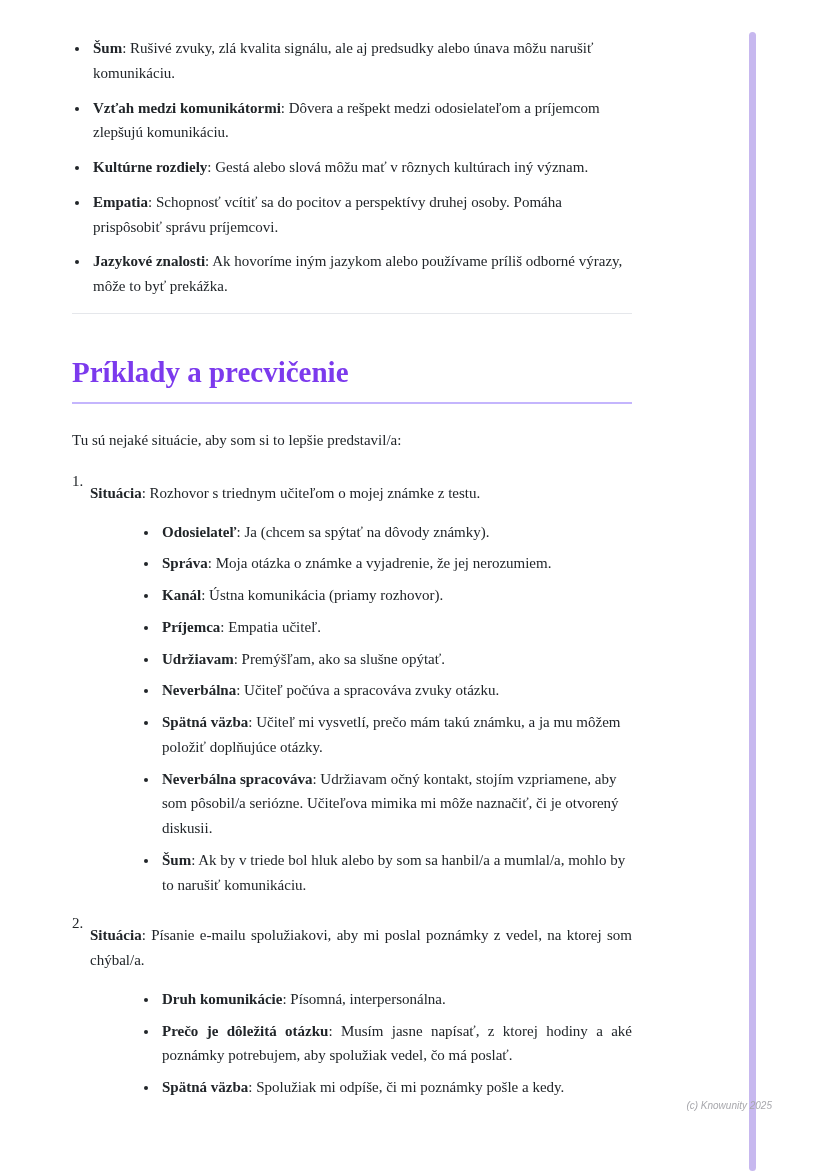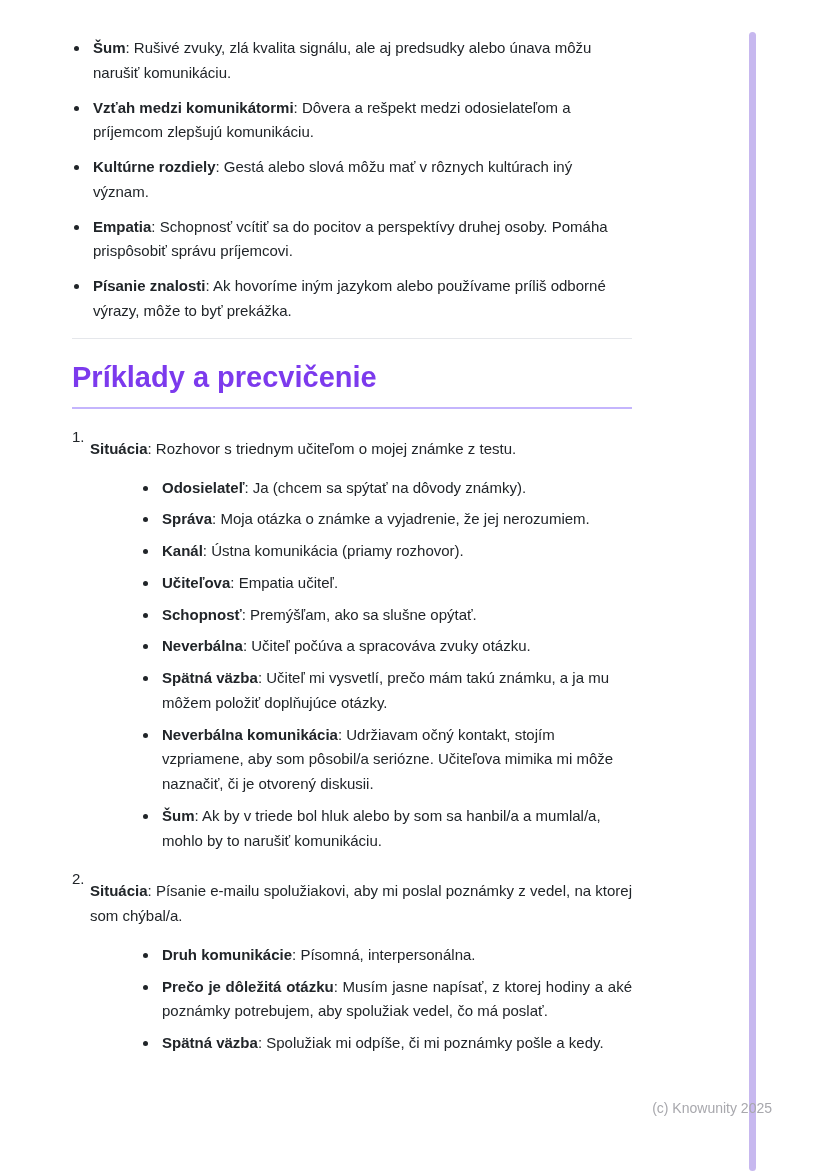--- a/index.html
+++ b/index.html
@@ -5,35 +5,35 @@
   * { margin: 0; padding: 0; box-sizing: border-box; }
   html, body { background: #ffffff; }
   body {
     width: 828px; height: 1171px;
     position: relative; overflow: hidden;
     font-family: "Liberation Sans", sans-serif;
     color: var(--text, #212529);
     font-size: 15px; line-height: 1.65;
   }
   .content {
-    position: absolute; left: 72px; top: 36px; width: 560px;
+    position: absolute; left: 72px; top: 36px; width: 560px; font-family: Liberation Serif, serif;
   }
   ul.bullet-list { list-style: disc; padding-left: 18px; }
   ul.bullet-list > li { margin-bottom: 10px; padding-left: 3px; }
   .term { font-weight: bold; }
   hr.divider {
     border: none;
     border-top: 1px solid var(--divider, #e5e7eb);
     margin: 14px 0 0 0;
   }
   h1.section-heading {
     color: var(--heading, #7c3aed);
     font-size: 29px; font-weight: bold;
     line-height: 1.25;
-    margin-top: 20px;
+    margin-top: 40px;
   }
   .heading-underline {
     height: 2px; width: 100%;
     background: var(--heading_underline, #c4b5fd);
     margin-top: 12px;
   }
   p.intro { margin-top: 24px; }
   .situations { margin-top: 16px; }
   .situation-head { display: flex; }
   .situation-num { flex: 0 0 18px; }
@@ -49,59 +49,61 @@
   .scrollbar-thumb {
     position: absolute;
     right: 72px; top: 32px;
     width: 7px; height: 1139px;
     background: var(--scrollbar, #c7b8ef);
     border-radius: 4px;
   }
   .footer {
     position: absolute;
     top: 1100px; right: 56px;
-    font-size: 14px; line-height: 1.2;
+    font-size: 10px; line-height: 1.2;
     color: var(--footer_text, #a8a8ad);
+    font-style: italic;
   }
 </style>
 </head>
 <body>
 
 <div class="content">
 
   <ul class="bullet-list">
     <li><span class="term">Šum</span><span>: Rušivé zvuky, zlá kvalita signálu, ale aj predsudky alebo únava môžu narušiť komunikáciu.</span></li>
     <li><span class="term">Vzťah medzi komunikátormi</span><span>: Dôvera a rešpekt medzi odosielateľom a príjemcom zlepšujú komunikáciu.</span></li>
     <li><span class="term">Kultúrne rozdiely</span><span>: Gestá alebo slová môžu mať v rôznych kultúrach iný význam.</span></li>
     <li><span class="term">Empatia</span><span>: Schopnosť vcítiť sa do pocitov a perspektívy druhej osoby. Pomáha prispôsobiť správu príjemcovi.</span></li>
-    <li><span class="term">Písanie znalosti</span><span>: Ak hovoríme iným jazykom alebo používame príliš odborné výrazy, môže to byť prekážka.</span></li>
+    <li><span class="term">Jazykové znalosti</span><span>: Ak hovoríme iným jazykom alebo používame príliš odborné výrazy, môže to byť prekážka.</span></li>
   </ul>
 
   <hr class="divider">
 
   <h1 class="section-heading">Príklady a precvičenie</h1>
   <div class="heading-underline"></div>
 
+  <p class="intro">Tu sú nejaké situácie, aby som si to lepšie predstavil/a:</p>
 
   <div class="situations">
 
     <div class="situation">
       <div class="situation-head">
         <span class="situation-num">1.</span>
         <span class="situation-text"><span class="term">Situácia</span><span>: Rozhovor s triednym učiteľom o mojej známke z testu.</span></span>
       </div>
       <ul class="sub-list">
         <li><span class="term">Odosielateľ</span><span>: Ja (chcem sa spýtať na dôvody známky).</span></li>
         <li><span class="term">Správa</span><span>: Moja otázka o známke a vyjadrenie, že jej nerozumiem.</span></li>
         <li><span class="term">Kanál</span><span>: Ústna komunikácia (priamy rozhovor).</span></li>
-        <li><span class="term">Učiteľova</span><span>: Empatia učiteľ.</span></li>
-        <li><span class="term">Schopnosť</span><span>: Premýšľam, ako sa slušne opýtať.</span></li>
+        <li><span class="term">Príjemca</span><span>: Empatia učiteľ.</span></li>
+        <li><span class="term">Udržiavam</span><span>: Premýšľam, ako sa slušne opýtať.</span></li>
         <li><span class="term">Neverbálna</span><span>: Učiteľ počúva a spracováva zvuky otázku.</span></li>
         <li><span class="term">Spätná väzba</span><span>: Učiteľ mi vysvetlí, prečo mám takú známku, a ja mu môžem položiť doplňujúce otázky.</span></li>
-        <li><span class="term">Neverbálna komunikácia</span><span>: Udržiavam očný kontakt, stojím vzpriamene, aby som pôsobil/a seriózne. Učiteľova mimika mi môže naznačiť, či je otvorený diskusii.</span></li>
+        <li><span class="term">Neverbálna spracováva</span><span>: Udržiavam očný kontakt, stojím vzpriamene, aby som pôsobil/a seriózne. Učiteľova mimika mi môže naznačiť, či je otvorený diskusii.</span></li>
         <li><span class="term">Šum</span><span>: Ak by v triede bol hluk alebo by som sa hanbil/a a mumlal/a, mohlo by to narušiť komunikáciu.</span></li>
       </ul>
     </div>
 
     <div class="situation justify">
       <div class="situation-head">
         <span class="situation-num">2.</span>
         <span class="situation-text"><span class="term">Situácia</span><span>: Písanie e-mailu spolužiakovi, aby mi poslal poznámky z vedel, na ktorej som chýbal/a.</span></span>
       </div>
       <ul class="sub-list">

